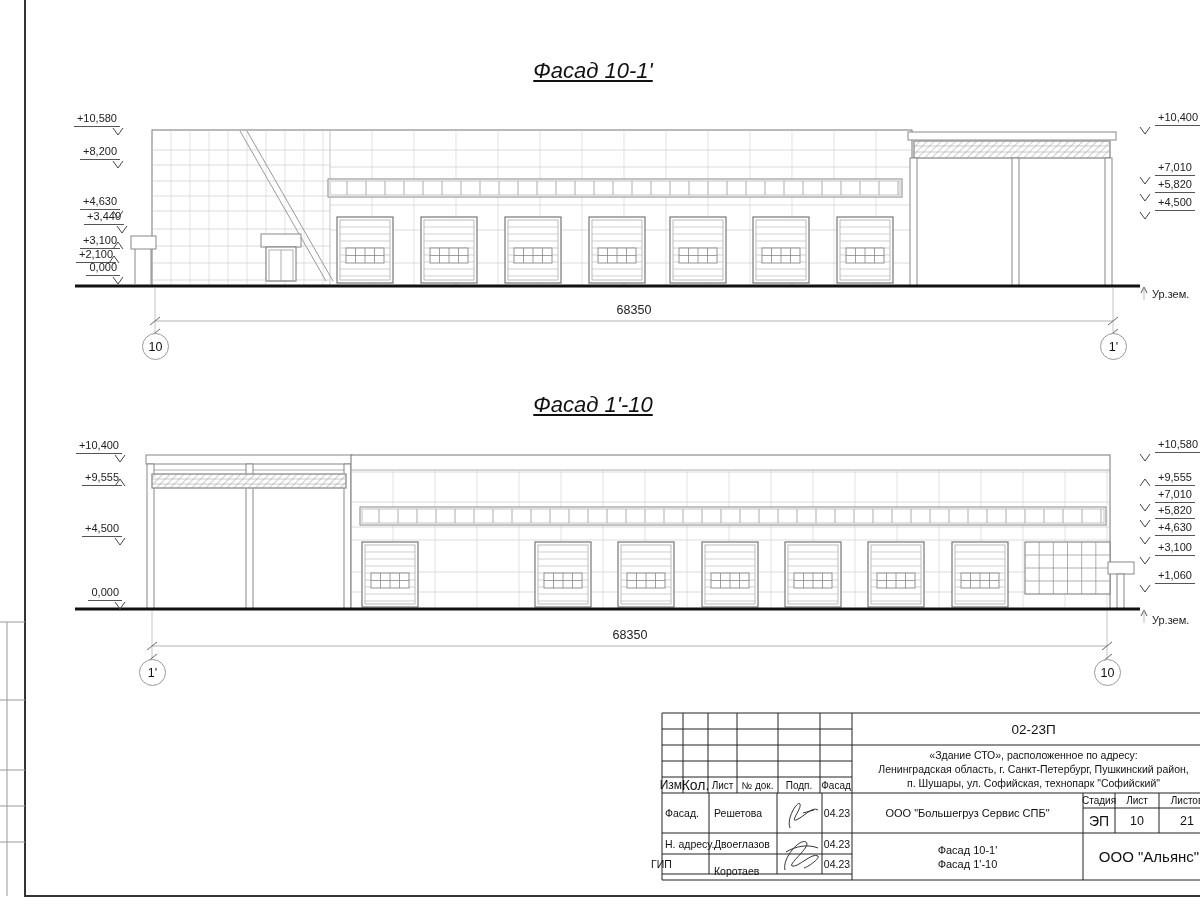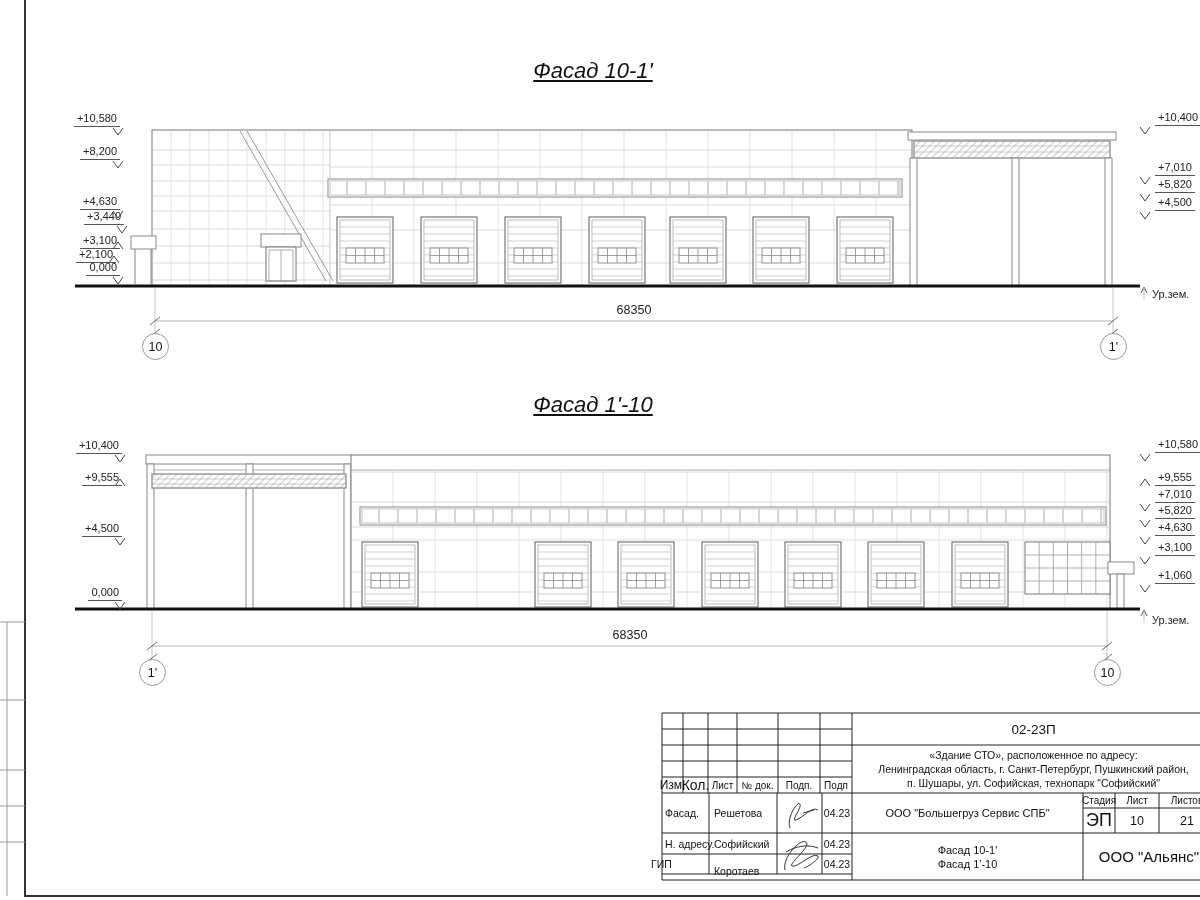--- a/index.html
+++ b/index.html
@@ -572,51 +572,51 @@
       <div class="mark right" style="left: 1143px; top: 569px; width: 50px;"><span class="mv">+1,060</span><svg width="12" height="9" class="tick d">
           <path d="M1,1 L6,8 L11,1" stroke="#444" fill="none" stroke-width="1"></path>
         </svg></div>
     </div>
 
   <div class="cell" style="left:662px;top:777px;width:21px;height:16px;font-size:12px">Изм.</div>
   <div class="cell" style="left:683px;top:777px;width:25px;height:16px;font-size:14px">Кол.</div>
   <div class="cell" style="left:708px;top:777px;width:29px;height:16px;font-size:10px">Лист</div>
   <div class="cell" style="left:737px;top:777px;width:41px;height:16px;font-size:10px">№ док.</div>
   <div class="cell" style="left:778px;top:777px;width:42px;height:16px;font-size:10px">Подп.</div>
-  <div class="cell" style="left:820px;top:777px;width:32px;height:16px;font-size:10px">Подп</div>
+  <div class="cell" style="left:820px;top:777px;width:32px;height:16px;font-size:10px">Фасад</div>
 
   <div class="cell" style="left:852px;top:713px;width:363px;height:32px;font-size:13.5px">02-23П</div>
 
   <div class="addr" style="left:852px;top:748px;width:363px;font-size:10.5px;line-height:14px">
     <div>«Здание СТО», расположенное по адресу:</div>
     <div>Ленинградская область, г. Санкт-Петербург, Пушкинский район,</div>
     <div>п. Шушары, ул. Софийская, технопарк "Софийский"</div>
   </div>
 
   <div class="cell" style="left:852px;top:793px;width:231px;height:40px;font-size:11px">ООО "Большегруз Сервис СПБ"</div>
 
   <div class="cell" style="left:1083px;top:793px;width:32px;height:15px;font-size:10px">Стадия</div>
   <div class="cell" style="left:1115px;top:793px;width:44px;height:15px;font-size:10px">Лист</div>
   <div class="cell" style="left:1159px;top:793px;width:56px;height:15px;font-size:10px">Листов</div>
-  <div class="cell" style="left:1083px;top:808px;width:32px;height:25px;font-size:18px">ЭП</div>
+  <div class="cell" style="left:1083px;top:808px;width:32px;height:25px;font-size:14px">ЭП</div>
   <div class="cell" style="left:1115px;top:808px;width:44px;height:25px;font-size:12.5px">10</div>
   <div class="cell" style="left:1159px;top:808px;width:56px;height:25px;font-size:12.5px">21</div>
 
   <div class="addr" style="left:852px;top:843px;width:231px;font-size:11px;line-height:14px">
     <div>Фасад 10-1'</div>
     <div>Фасад 1'-10</div>
   </div>
 
   <div class="cell" style="left:1083px;top:833px;width:132px;height:47px;font-size:15px">ООО "Альянс"</div>
 
   <div class="cell lft" style="left:662px;top:793px;width:46px;height:40px;font-size:10.5px">Фасад.</div>
   <div class="cell lft" style="left:711px;top:793px;width:64px;height:40px;font-size:10.5px">Решетова</div>
   <div class="cell" style="left:822px;top:793px;width:30px;height:40px;font-size:10.5px">04.23</div>
 
   <div class="cell lft" style="left:662px;top:833px;width:46px;height:21px;font-size:10.5px">Н. адресу.</div>
-  <div class="cell lft" style="left:711px;top:833px;width:66px;height:21px;font-size:10.5px">Софийский</div>
+  <div class="cell lft" style="left:711px;top:833px;width:66px;height:21px;font-size:10.5px">Двоеглазов</div>
   <div class="cell" style="left:822px;top:833px;width:30px;height:21px;font-size:10.5px">04.23</div>
 
   <div class="cell lft" style="left:648px;top:854px;width:46px;height:20px;font-size:10.5px">ГИП</div>
   <div class="cell lft" style="left:711px;top:854px;width:66px;height:33px;font-size:10.5px">Коротаев</div>
   <div class="cell" style="left:822px;top:854px;width:30px;height:20px;font-size:10.5px">04.23</div>
 
 </div>
 
 </body></html>

